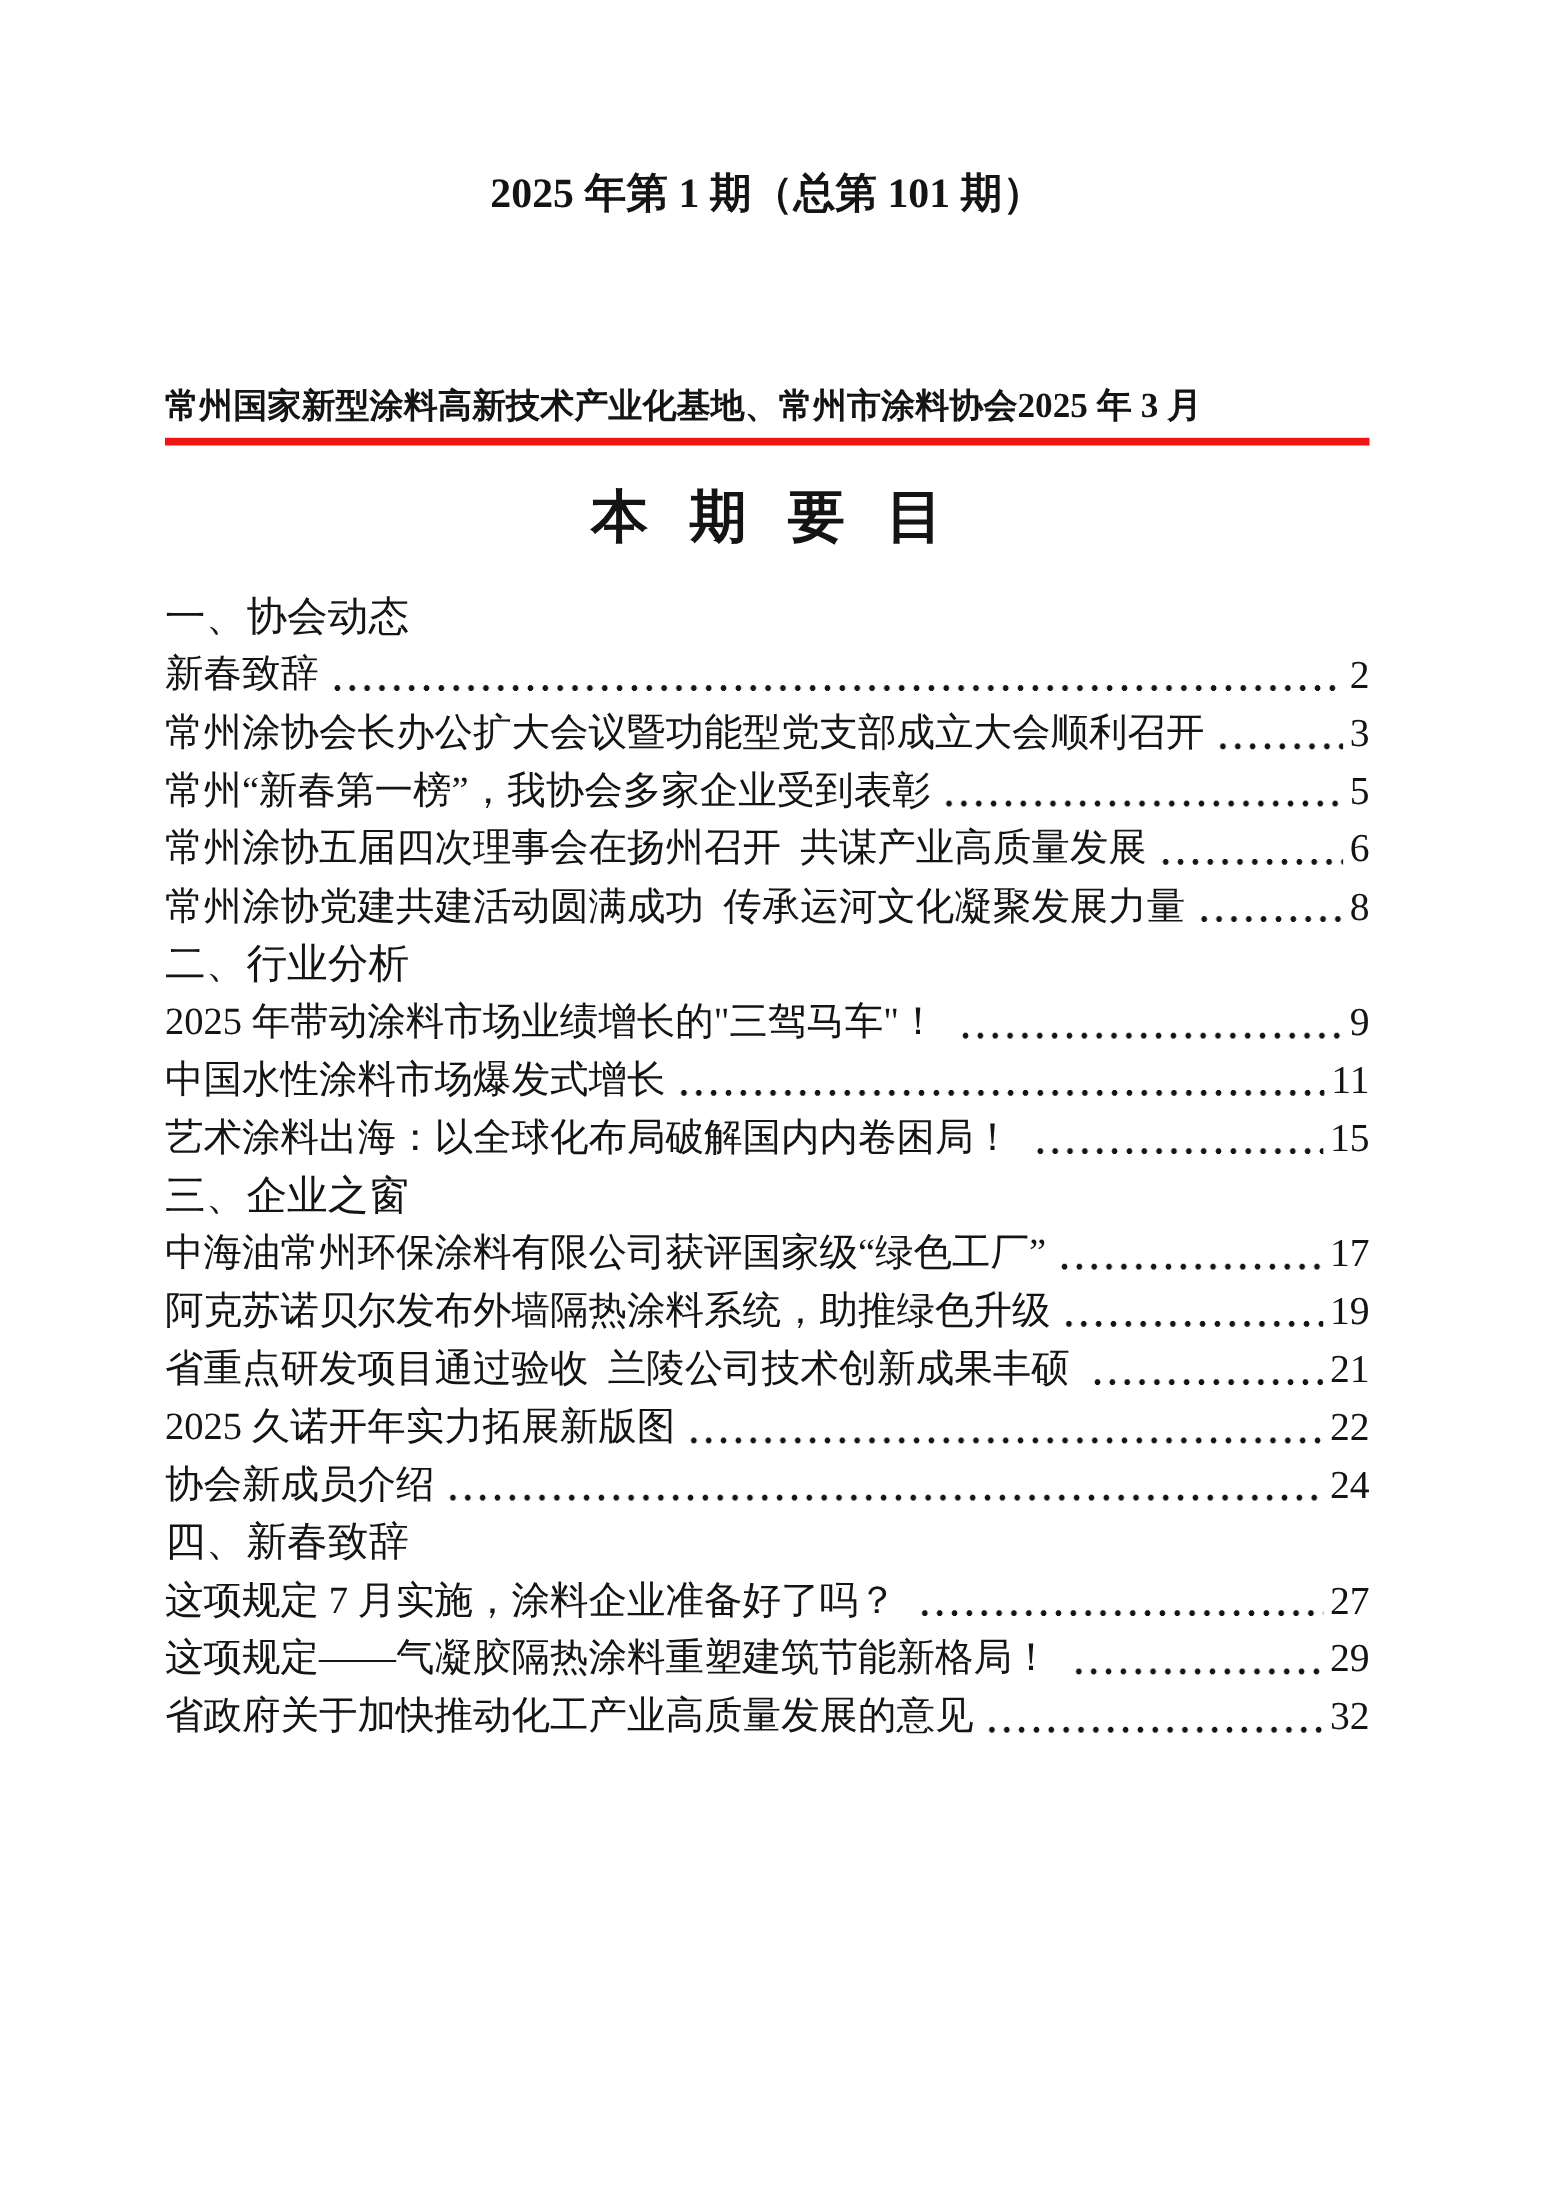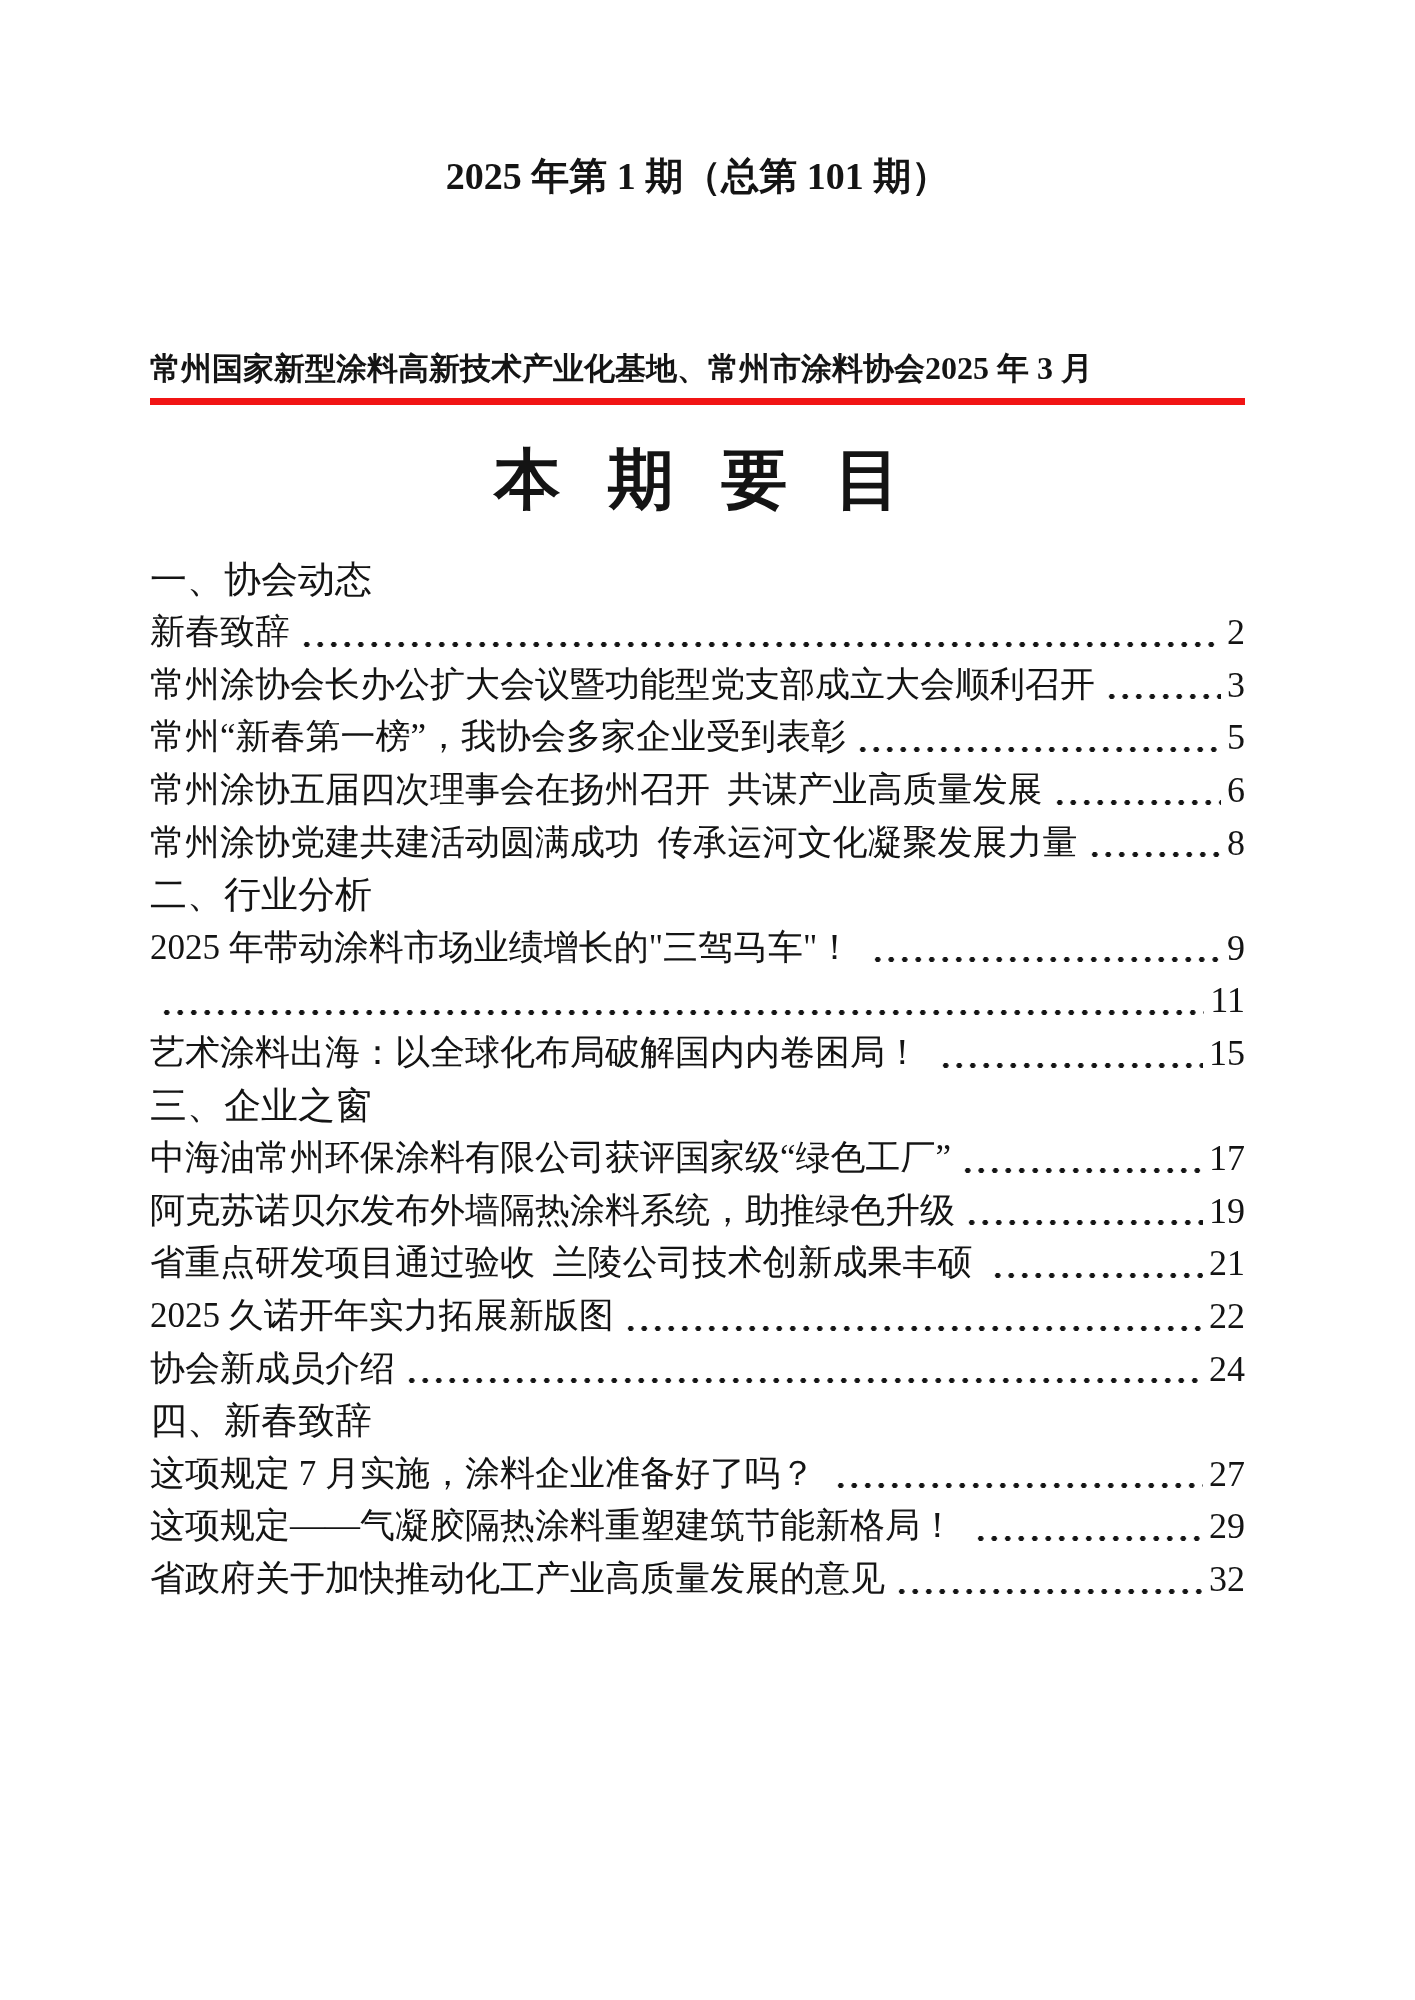--- a/index.html
+++ b/index.html
@@ -44,21 +44,21 @@
   }
   .publisher-row .pub-name{font-family:"Liberation Serif","DejaVu Serif",serif;}
   .publisher-row .pub-date{font-size:32px;padding-right:10px;}
   .red-rule{
     height:7px;
     margin-top:7px;
     border:none;
   }
   
   .toc-heading{
-    font-size:66px;
+    font-size:52px;
     font-weight:bold;
     font-family:"Liberation Sans","DejaVu Sans",sans-serif;
     text-align:center;
     letter-spacing:0.72em;
     text-indent:0.72em;
     margin-top:30px;
     line-height:1.35;
     white-space:nowrap;
   }
   .toc{margin-top:30px;}
@@ -142,20 +142,21 @@
     </div>
 
     <div class="toc-section">二、行业分析</div>
 
     <div class="toc-row">
       <span class="toc-label">2025 年带动涂料市场业绩增长的"三驾马车"！ </span>
       <span class="leader"></span>
       <span class="toc-page">9</span>
     </div>
     <div class="toc-row">
+      <span class="toc-label">中国水性涂料市场爆发式增长</span>
       <span class="leader"></span>
       <span class="toc-page">11</span>
     </div>
     <div class="toc-row">
       <span class="toc-label">艺术涂料出海：以全球化布局破解国内内卷困局！ </span>
       <span class="leader"></span>
       <span class="toc-page">15</span>
     </div>
 
     <div class="toc-section">三、企业之窗</div>

